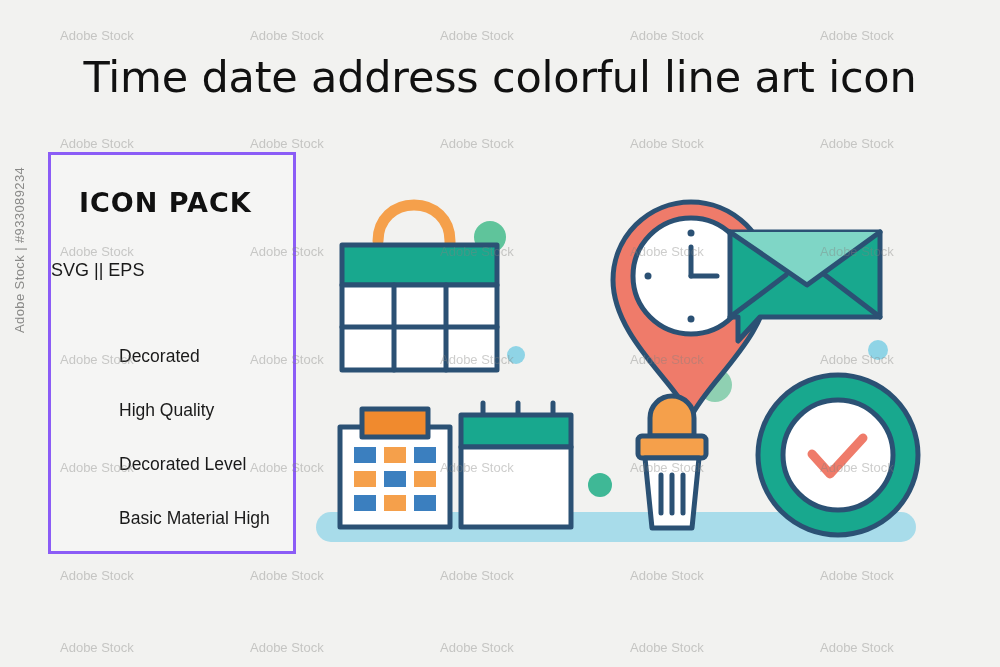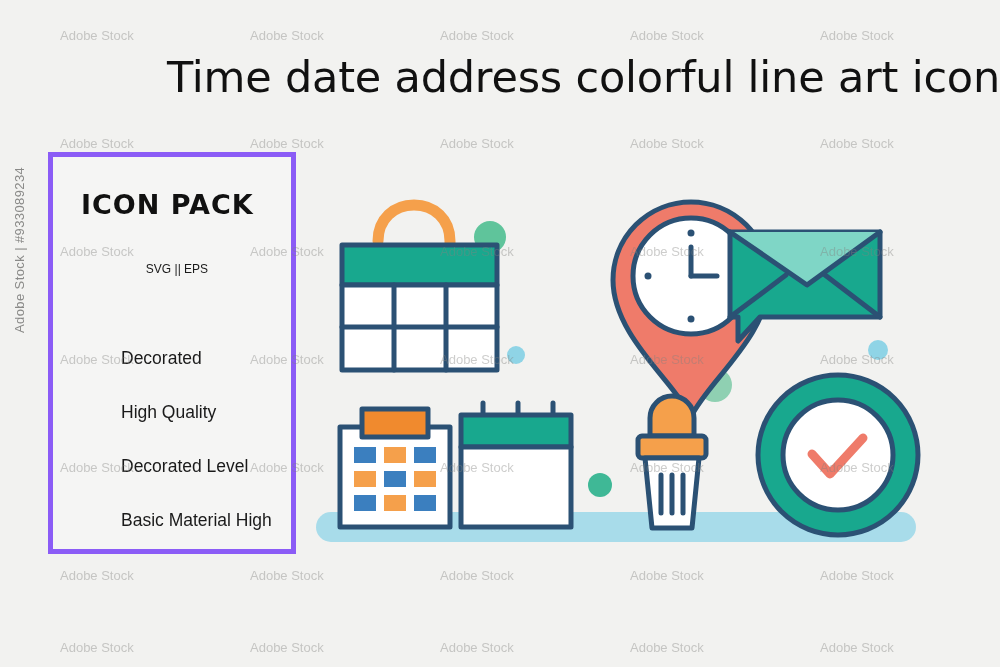--- a/index.html
+++ b/index.html
@@ -18,57 +18,56 @@
     position: absolute;
     inset: 0;
   }
 
   
   .title {
     position: absolute;
     left: 0;
     top: 52px;
     width: 1000px;
-    text-align: right;
+    text-align: center;
     font-size: 43px;
     font-weight: 400;
     color: #111111;
     letter-spacing: -0.2px;
     white-space: nowrap;
     font-family: "DejaVu Sans", sans-serif;
   }
 
   
   .panel {
     position: absolute;
     left: 48px;
     top: 152px;
     width: 248px;
     height: 402px;
-    border: 5px solid #8b5cf6;
+    border: 3px solid #8b5cf6;
     background: rgba(255,255,255,0.28);
     box-sizing: border-box;
   }
   .panel-title {
     position: absolute;
     left: 28px;
     top: 32px;
     font-size: 27px;
     font-weight: 700;
     letter-spacing: 1px;
     color: #111;
     font-family: "DejaVu Sans", sans-serif;
   }
   .panel-sub {
     position: absolute;
     left: 0;
     top: 105px;
     width: 248px;
-    text-align: center;
-    font-size: 12px;
+    font-size: 18px;
     color: #1a1a1a;
   }
   .panel-list {
     position: absolute;
     left: 28px;
     top: 175px;
     width: 210px;
   }
   .panel-list li {
     list-style: none;

